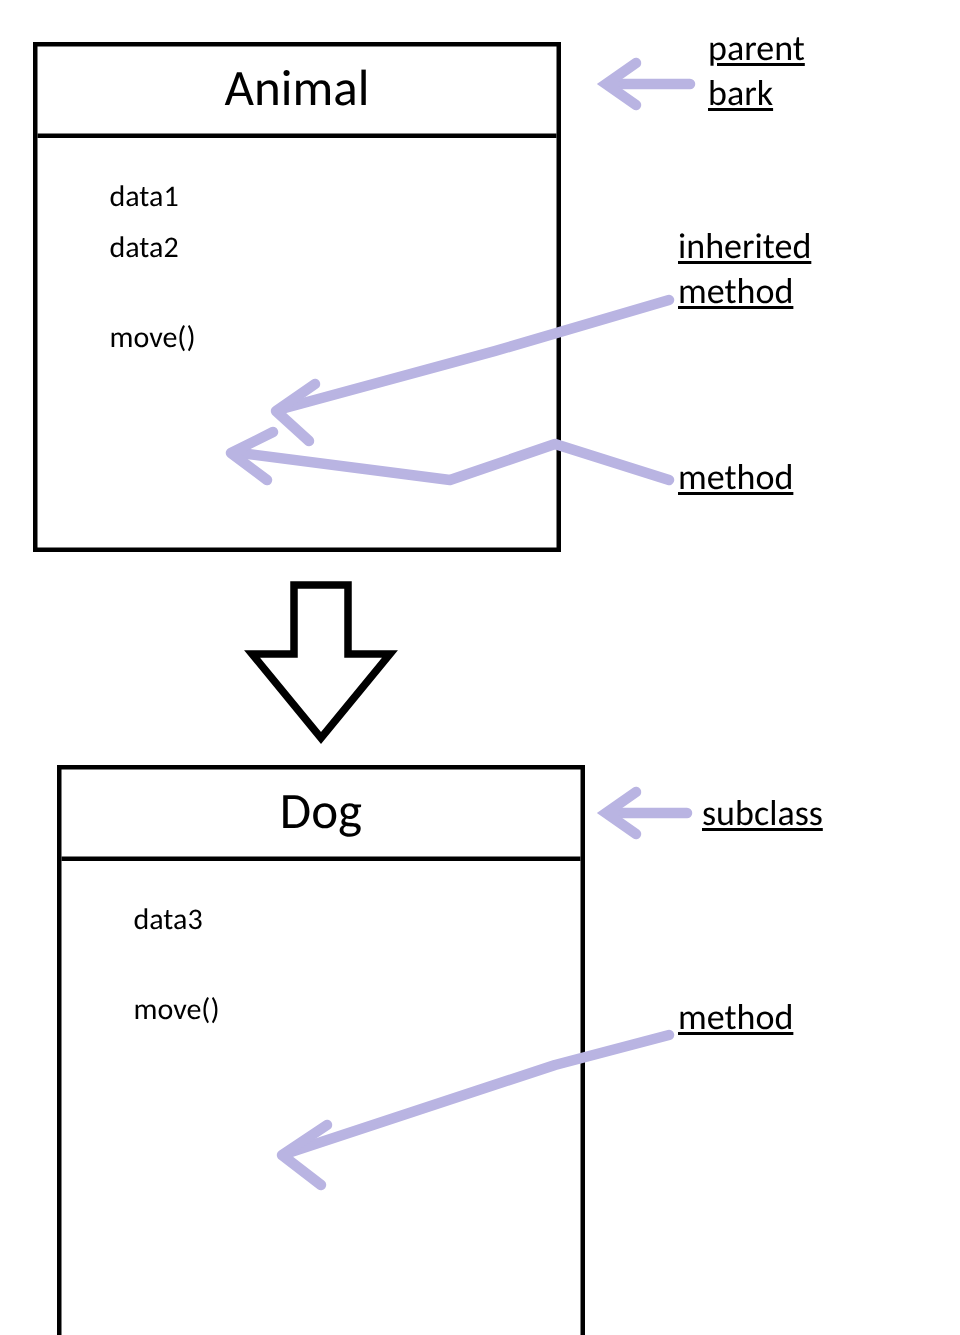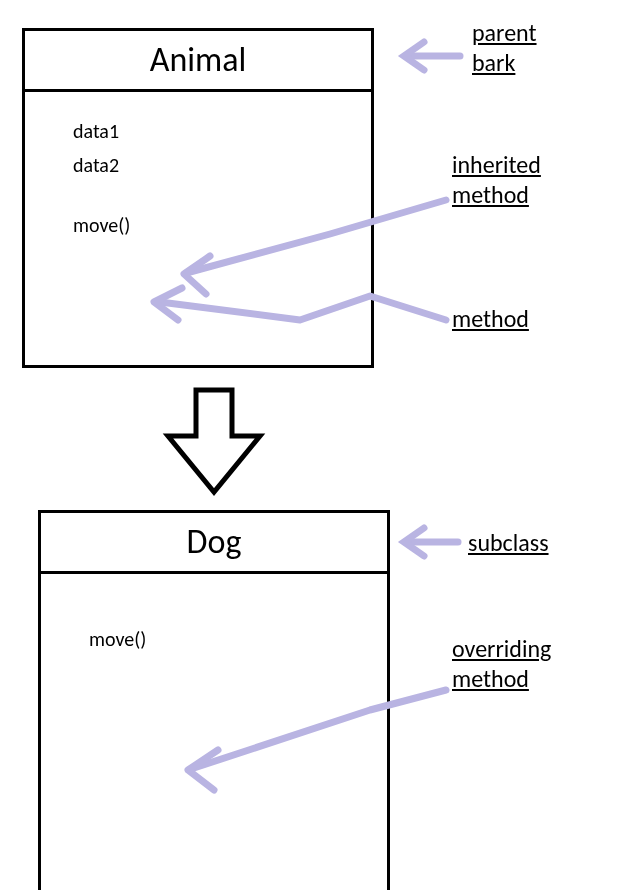--- a/index.html
+++ b/index.html
@@ -68,20 +68,21 @@
       <div class="body-group">
         <div class="body-line">move()</div>
       </div>
     </div>
   </div>
 
   <div class="class-box" style="left:38px; top:510px; width:352px; height:394px;">
     <div class="class-title">Dog</div>
     <div class="class-body">
       <div class="body-group">
+        <div class="body-line">data3</div>
       </div>
       <div class="body-group">
         <div class="body-line">move()</div>
       </div>
     </div>
   </div>
 
   <div class="annot" style="left:472px; top:18px;">
     <span>parent</span><br>
     <span>bark</span>
@@ -95,21 +96,21 @@
   <div class="annot" style="left:452px; top:274px;">
     <br>
     <span>method</span>
   </div>
 
   <div class="annot" style="left:468px; top:528px;">
     <span>subclass</span>
   </div>
 
   <div class="annot" style="left:452px; top:634px;">
-    <span>overriding</span><br>
+    <br>
     <span>method</span>
   </div>
 
   <svg class="overlay" viewBox="0 0 640 890">
 
     <g fill="#ffffff" stroke="#000000" stroke-width="5" stroke-linejoin="miter">
       <path d="M196 390
                L196 436
                L168 436
                L214 492

